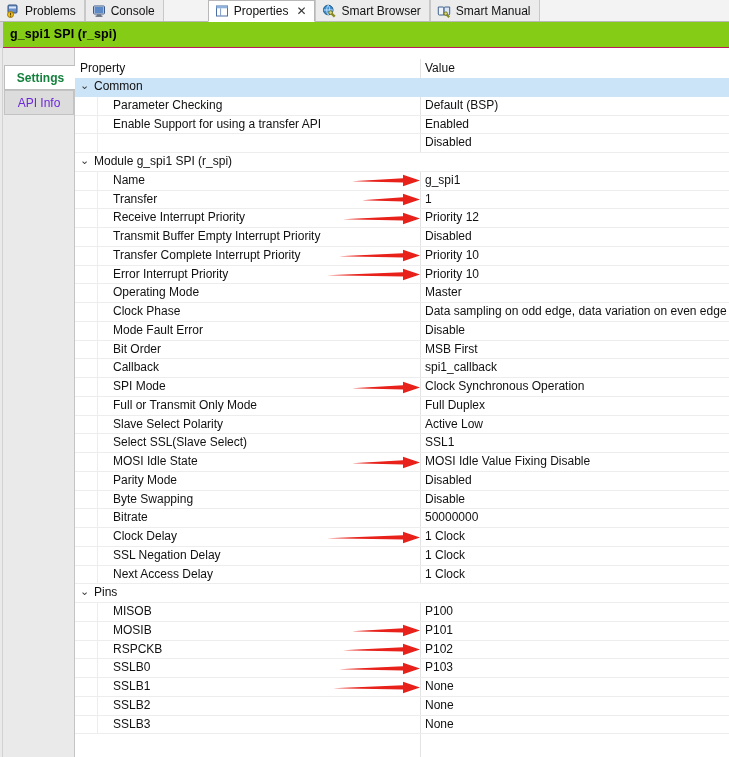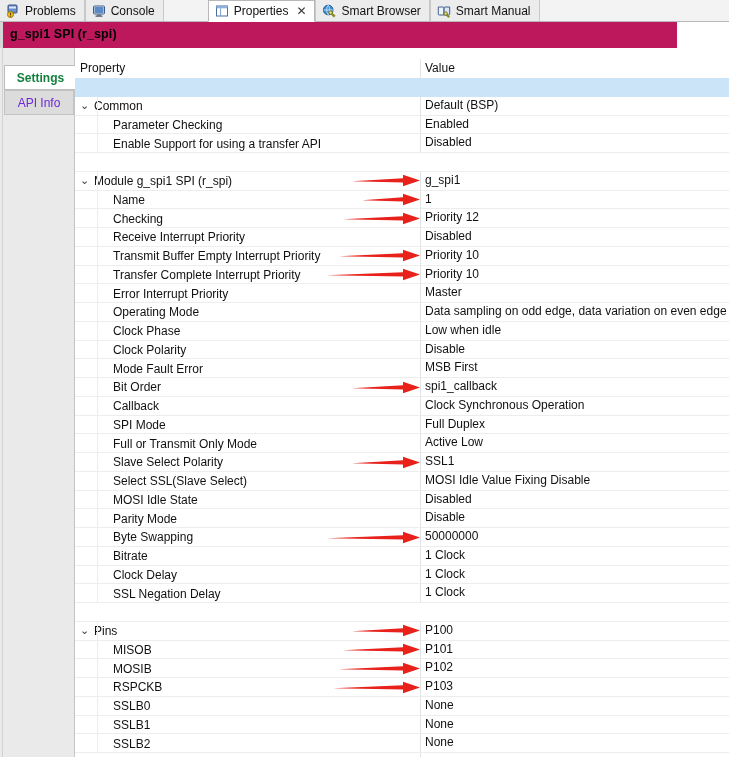--- a/index.html
+++ b/index.html
@@ -44,22 +44,22 @@
     margin-bottom:-1px;
     position:relative;z-index:3;margin-left:44px;
   }
   .tab-icon{width:14px;height:14px;flex:0 0 14px;display:block;}
   .tab-close{
     font-size:12px;color:#333;margin-left:3px;line-height:1;
     font-family:"DejaVu Sans",sans-serif;
   }
   
   .titlestrip{
-    position:absolute;left:0;top:22px;width:677px;height:26px;
-    background:#be185d;
+    position:absolute;left:0;top:22px;width:729px;height:26px;
+    background:#84cc16;
     box-sizing:border-box;
     border-bottom:1px solid #be185d;
   }
   .titlestrip .bar-l{
     position:absolute;left:0;top:0;width:3px;height:26px;background:#d6d6d6;
   }
   .page-title{
     position:absolute;left:10px;top:5px;
     font-size:12.5px;font-weight:bold;color:#000;
     letter-spacing:.1px;
@@ -124,21 +124,21 @@
   }
   .row.group{
     background:#ffffff;
   }
   .row.group.selected{
     background:#cce4f7;
     border-bottom:1px solid #cce4f7;
   }
   .cell-prop{
     position:absolute;left:0;top:0;height:17.75px;line-height:17.75px;
-    font-size:12px;color:#111;white-space:nowrap;margin-top:20px;
+    font-size:12px;color:#111;white-space:nowrap;
   }
   .cell-val{
     position:absolute;left:350px;top:0;height:22px;line-height:17.75px;
     font-size:12px;color:#111;white-space:nowrap;
   }
   .lvl-group .cell-prop{left:5px;}
   .lvl-item  .cell-prop{left:38px;}
   .chev{
     display:inline-block;width:11px;margin-right:3px;
     color:#3a3a3a;font-size:11px;
@@ -251,21 +251,21 @@
         <div class="cell-prop"><span class="chev">⌄</span><span>Module g_spi1 SPI (r_spi)</span></div>
         <div class="cell-val"></div>
       </div>
       <div class="row lvl-item">
         <div class="rowsep-vert"></div>
         <div class="cell-prop"><span>Name</span></div>
         <div class="cell-val">g_spi1</div>
       </div>
       <div class="row lvl-item">
         <div class="rowsep-vert"></div>
-        <div class="cell-prop"><span>Checking</span></div>
+        <div class="cell-prop"><span>Transfer</span></div>
         <div class="cell-val">1</div>
       </div>
       <div class="row lvl-item">
         <div class="rowsep-vert"></div>
         <div class="cell-prop"><span>Receive Interrupt Priority</span></div>
         <div class="cell-val">Priority 12</div>
       </div>
       <div class="row lvl-item">
         <div class="rowsep-vert"></div>
         <div class="cell-prop"><span>Transmit Buffer Empty Interrupt Priority</span></div>
@@ -283,25 +283,20 @@
       </div>
       <div class="row lvl-item">
         <div class="rowsep-vert"></div>
         <div class="cell-prop"><span>Operating Mode</span></div>
         <div class="cell-val">Master</div>
       </div>
       <div class="row lvl-item">
         <div class="rowsep-vert"></div>
         <div class="cell-prop"><span>Clock Phase</span></div>
         <div class="cell-val">Data sampling on odd edge, data variation on even edge</div>
-      </div>
-      <div class="row lvl-item">
-        <div class="rowsep-vert"></div>
-        <div class="cell-prop"><span>Clock Polarity</span></div>
-        <div class="cell-val">Low when idle</div>
       </div>
       <div class="row lvl-item">
         <div class="rowsep-vert"></div>
         <div class="cell-prop"><span>Mode Fault Error</span></div>
         <div class="cell-val">Disable</div>
       </div>
       <div class="row lvl-item">
         <div class="rowsep-vert"></div>
         <div class="cell-prop"><span>Bit Order</span></div>
         <div class="cell-val">MSB First</div>

